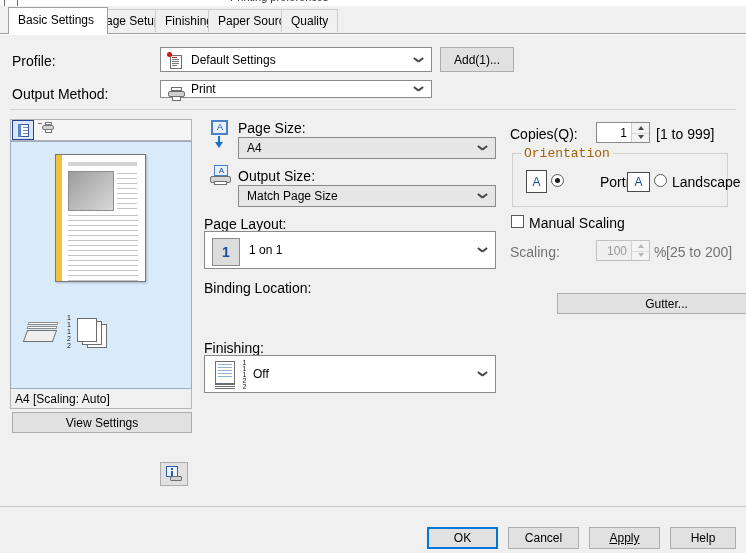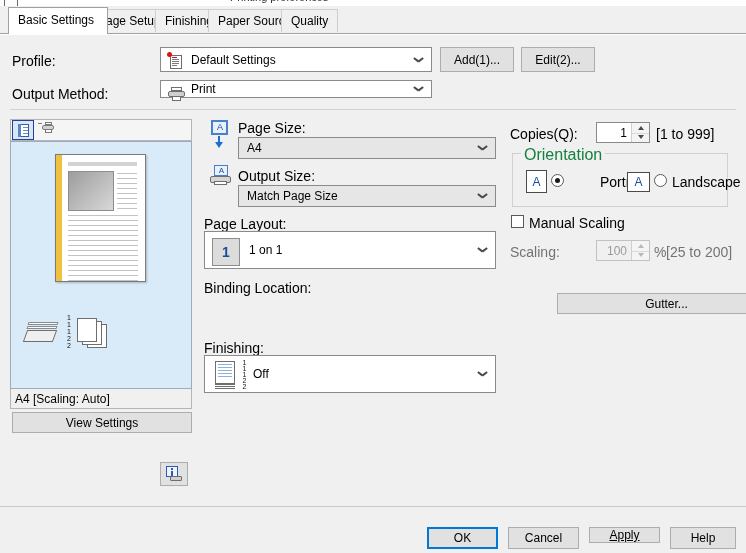--- a/index.html
+++ b/index.html
@@ -65,21 +65,21 @@
   .spin .sb.dn{bottom:0;}
   .tri{position:absolute;left:50%;margin-left:-3px;width:0;height:0;border-left:3px solid transparent;border-right:3px solid transparent;}
   .tri.up{top:3px;border-bottom:4px solid #4a4a4a;}
   .tri.dn{bottom:3px;border-top:4px solid #4a4a4a;}
   .spin.dis .tri.up{border-bottom-color:#b9b9b9;}
   .spin.dis .tri.dn{border-top-color:#b9b9b9;}
 
   
   .group{position:absolute;border:1px solid #d0d0d0;box-sizing:border-box;}
   .group>.gtitle{position:absolute;left:8px;top:-8px;background:#f0f0f0;padding:0 3px;
-                 font-size:16px;color:#15803d;white-space:nowrap;}
+                 font-size:13px;color:#a16207;white-space:nowrap;font-family:Liberation Mono, monospace;}
 
   
   .radio{position:absolute;width:13px;height:13px;border-radius:50%;
          border:1px solid #5a5a5a;background:#fff;box-sizing:border-box;}
   .radio.on:after{content:"";position:absolute;left:3px;top:3px;width:5px;height:5px;border-radius:50%;background:#1a1a1a;}
   .check{position:absolute;width:13px;height:13px;border:1px solid #5a5a5a;background:#fff;box-sizing:border-box;}
 
   
   .sep{position:absolute;height:1px;background:#d2d2d2;}
 
@@ -134,21 +134,20 @@
         <div class="mini" style="left:4px;top:6px;width:7px;height:1px;background:#7b7b7b;"></div>
         <div class="mini" style="left:4px;top:8px;width:7px;height:1px;background:#7b7b7b;"></div>
         <div class="mini" style="left:4px;top:10px;width:7px;height:1px;background:#7b7b7b;"></div>
         <div class="mini" style="left:4px;top:12px;width:5px;height:1px;background:#7b7b7b;"></div>
         <div class="mini" style="left:-1px;top:-1px;width:5px;height:5px;border-radius:50%;background:#d41616;"></div>
       </div>
       <div class="ctext" style="left:30px;">Default Settings</div>
       <div class="chev"></div>
     </div>
     <div class="btn" style="left:440px;top:12px;width:74px;height:25px;">Add(1)...</div>
-    <div class="btn" style="left:521px;top:12px;width:74px;height:25px;">Edit(2)...</div>
 
     <div class="lbl" style="left:12px;top:51px;">Output Method:</div>
     <div class="combo white" style="left:160px;top:45px;width:272px;height:18px;">
       <div class="ico" style="left:7px;top:6px;width:17px;height:14px;">
         <div class="mini" style="left:3px;top:0px;width:11px;height:4px;background:#fff;border:1px solid #6d6d6d;"></div>
         <div class="mini" style="left:0px;top:4px;width:17px;height:6px;background:#cfcfcf;border:1px solid #6d6d6d;border-radius:2px;"></div>
         <div class="mini" style="left:4px;top:9px;width:9px;height:5px;background:#fff;border:1px solid #6d6d6d;"></div>
       </div>
       <div class="ctext" style="left:30px;">Print</div>
       <div class="chev"></div>
@@ -346,18 +345,18 @@
     <div class="lbl dis" style="left:654px;top:209px;">%</div>
     <div class="lbl dis" style="left:666px;top:209px;">[25 to 200]</div>
 
     <div class="btn" style="left:510px;top:258px;width:219px;height:21px;margin-left:47px;">Gutter...</div>
 
   </div>
 
   <div class="sep" style="left:0px;top:506px;width:746px;background:#c8c8c8;"></div>
   <div class="btn focus" style="left:427px;top:527px;width:71px;height:22px;">OK</div>
   <div class="btn" style="left:508px;top:527px;width:71px;height:22px;">Cancel</div>
-  <div class="btn" style="left:589px;top:527px;width:71px;height:16px;">
+  <div class="btn" style="left:589px;top:527px;width:71px;height:22px;">
       <span class="u">Apply</span>
     </div>
   <div class="btn" style="left:670px;top:527px;width:66px;height:22px;">Help</div>
 
 </div>
 
 </body></html>

